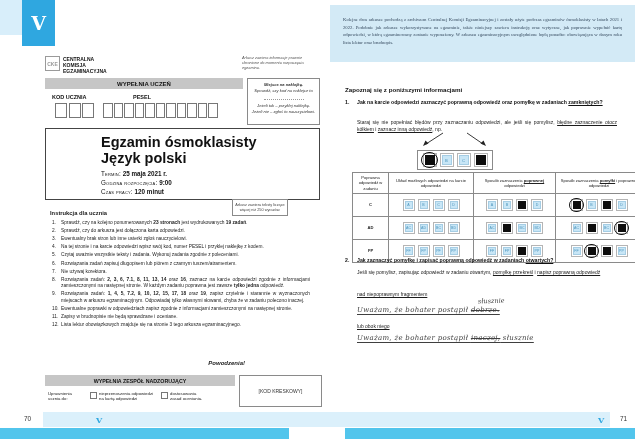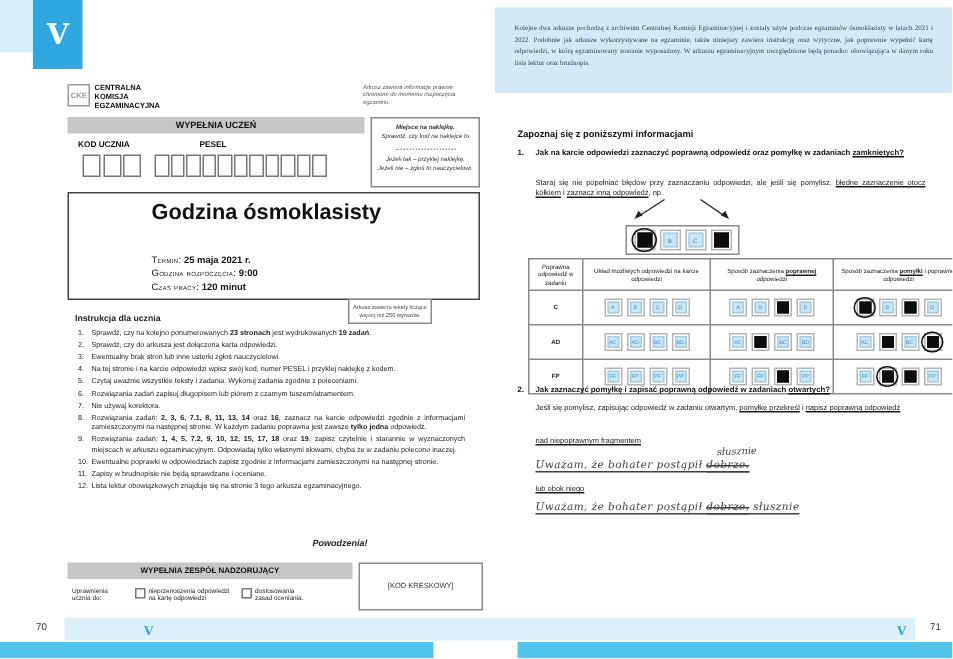--- a/index.html
+++ b/index.html
@@ -150,21 +150,22 @@
       <span class="wbox sm"></span>
       <span class="wbox sm"></span>
       <span class="wbox sm"></span>
       <span class="wbox sm"></span>
       <span class="wbox sm"></span>
       <span class="wbox sm"></span>
       <span class="wbox sm"></span>
     </div>
 
   <div class="abs title-box">
-    <div class="abs exam-title" style="top:5px;">Godzina ósmoklasisty</div>
+    <div class="abs exam-title" style="top:5px;">Egzamin ósmoklasisty</div>
+    <div class="abs exam-title" style="top:21px;">Język polski</div>
     <div class="abs exam-meta" style="top:40px;">
       <div><span class="lab">Termin:</span> <b>25 maja 2021 r.</b></div>
       <div><span class="lab">Godzina rozpoczęcia:</span> <b>9:00</b></div>
       <div><span class="lab">Czas pracy:</span> <b>120 minut</b></div>
     </div>
   </div>
 
   <div class="abs instr-head">Instrukcja dla ucznia</div>
   <div class="abs side-note">Arkusz zawiera teksty liczące więcej niż 250 wyrazów.</div>
   <div class="abs instr-list" id="instr-list">
@@ -385,21 +386,21 @@
       <span class="q-txt"><span class="b">Jak zaznaczyć pomyłkę i zapisać poprawną odpowiedź w zadaniach </span><span class="b u">otwartych?</span></span>
     </div>
   </div>
   <div class="abs q-para p2"><span>Jeśli się pomylisz, zapisując odpowiedź w zadaniu otwartym, </span><span class="u">pomyłkę przekreśl</span><span> i </span><span class="u">napisz poprawną odpowiedź</span></div>
 
   <div class="abs open-label" style="top:291px;">nad niepoprawnym fragmentem</div>
   <div class="abs hand-corr" style="left:478px;top:297px;">słusznie</div>
   <div class="abs hand" style="left:357px;top:306px;"><span>Uważam, że bohater postąpił </span><span class="s">dobrze.</span></div>
 
   <div class="abs open-label" style="top:323px;">lub obok niego</div>
-  <div class="abs hand" style="left:357px;top:334px;"><span>Uważam, że bohater postąpił </span><span class="s">dobrze,</span><span> słusznie</span></div>
+  <div class="abs hand" style="left:357px;top:334px;"><span>Uważam, że bohater postąpił </span><span class="s">inaczej,</span><span> słusznie</span></div>
 
   <div class="abs pageno" style="left:24px;">70</div>
   <div class="abs footer-bar"></div>
   <div class="abs footer-v" style="left:96px;">V</div>
   <div class="abs footer-v" style="left:598px;">V</div>
   <div class="abs pageno" style="left:620px;">71</div>
   <div class="abs bottom-bar" style="left:0;width:289px;"></div>
   <div class="abs bottom-bar" style="left:345px;width:290px;"></div>
 
 </div>

